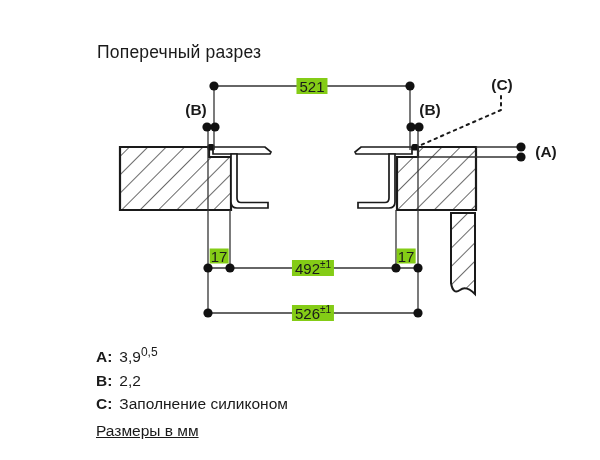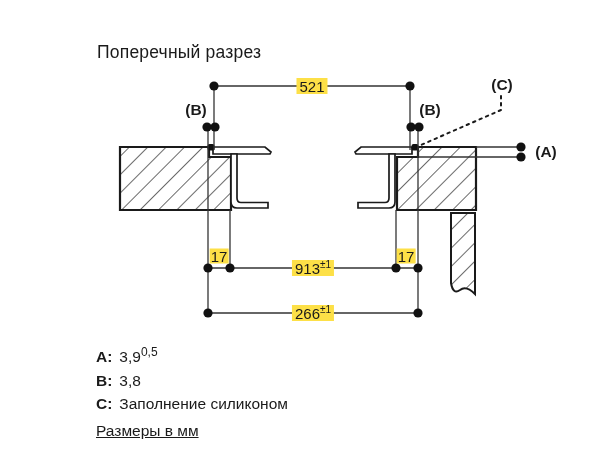--- a/index.html
+++ b/index.html
@@ -1,21 +1,21 @@
 <!DOCTYPE html>
 <html><head>
 <meta charset="utf-8">
 <style>
   html,body{margin:0;padding:0;background:#fff;}
   body{width:600px;height:460px;font-family:"Liberation Sans",sans-serif;color:#1a1a1a;}
   .stage{position:relative;width:600px;height:460px;background:#fff;overflow:hidden;}
   .stage svg{position:absolute;left:0;top:0;}
   .title{position:absolute;left:97px;top:42px;font-size:17.5px;font-weight:400;letter-spacing:.2px;}
   .lbl{position:absolute;transform:translate(-50%,-50%);font-size:15px;line-height:1;white-space:nowrap;
-       background:#fde047;padding:0 3px;}
+       background:#84cc16;padding:0 3px;}
   .lbl sup{font-size:10px;letter-spacing:0;}
   .ref{position:absolute;transform:translate(-50%,-50%);font-size:15.5px;font-weight:700;
        background:transparent;white-space:nowrap;line-height:1;}
   .legend{position:absolute;left:96px;top:343px;font-size:15.5px;line-height:19.5px;}
   .legend-row b{font-weight:700;margin-right:7px;}
   .legend-row sup{font-size:12px;}
   .footer{position:absolute;left:96px;top:422px;font-size:15.5px;text-decoration:underline;}
 </style>
 </head>
 <body>
@@ -70,30 +70,30 @@
       <circle cx="208" cy="313" r="4.6"></circle>
         <circle cx="418" cy="313" r="4.6"></circle>
       <circle cx="521" cy="147" r="4.6"></circle>
         <circle cx="521" cy="157" r="4.6"></circle>
     </g>
   </svg>
 
   <div class="title">Поперечный разрез</div>
 
   <span class="lbl" style="left:312px;top:86px"><span>521</span><sup></sup></span>
-  <span class="lbl" style="left:313px;top:268px"><span>913</span><sup>±1</sup></span>
-  <span class="lbl" style="left:313px;top:313px"><span>266</span><sup>±1</sup></span>
+  <span class="lbl" style="left:313px;top:268px"><span>492</span><sup>±1</sup></span>
+  <span class="lbl" style="left:313px;top:313px"><span>526</span><sup>±1</sup></span>
   <span class="lbl" style="left:219px;top:256px;padding:0 1px">17</span>
   <span class="lbl" style="left:406px;top:256px;padding:0 1px">17</span>
 
   <span class="ref" style="left:196px;top:110px">(B)</span>
   <span class="ref" style="left:430px;top:110px">(B)</span>
   <span class="ref" style="left:502px;top:85px">(C)</span>
   <span class="ref" style="left:546px;top:152px">(A)</span>
 
   <div class="legend">
     <div class="legend-row"><b>A:</b><span>3,9</span><sup>0,5</sup></div>
-    <div class="legend-row"><b>B:</b><span>3,8</span><sup></sup></div>
+    <div class="legend-row"><b>B:</b><span>2,2</span><sup></sup></div>
     <div class="legend-row"><b>C:</b><span>Заполнение силиконом</span><sup></sup></div>
   </div>
 
   <div class="footer">Размеры в мм</div>
 </div>
 
 </body></html>

